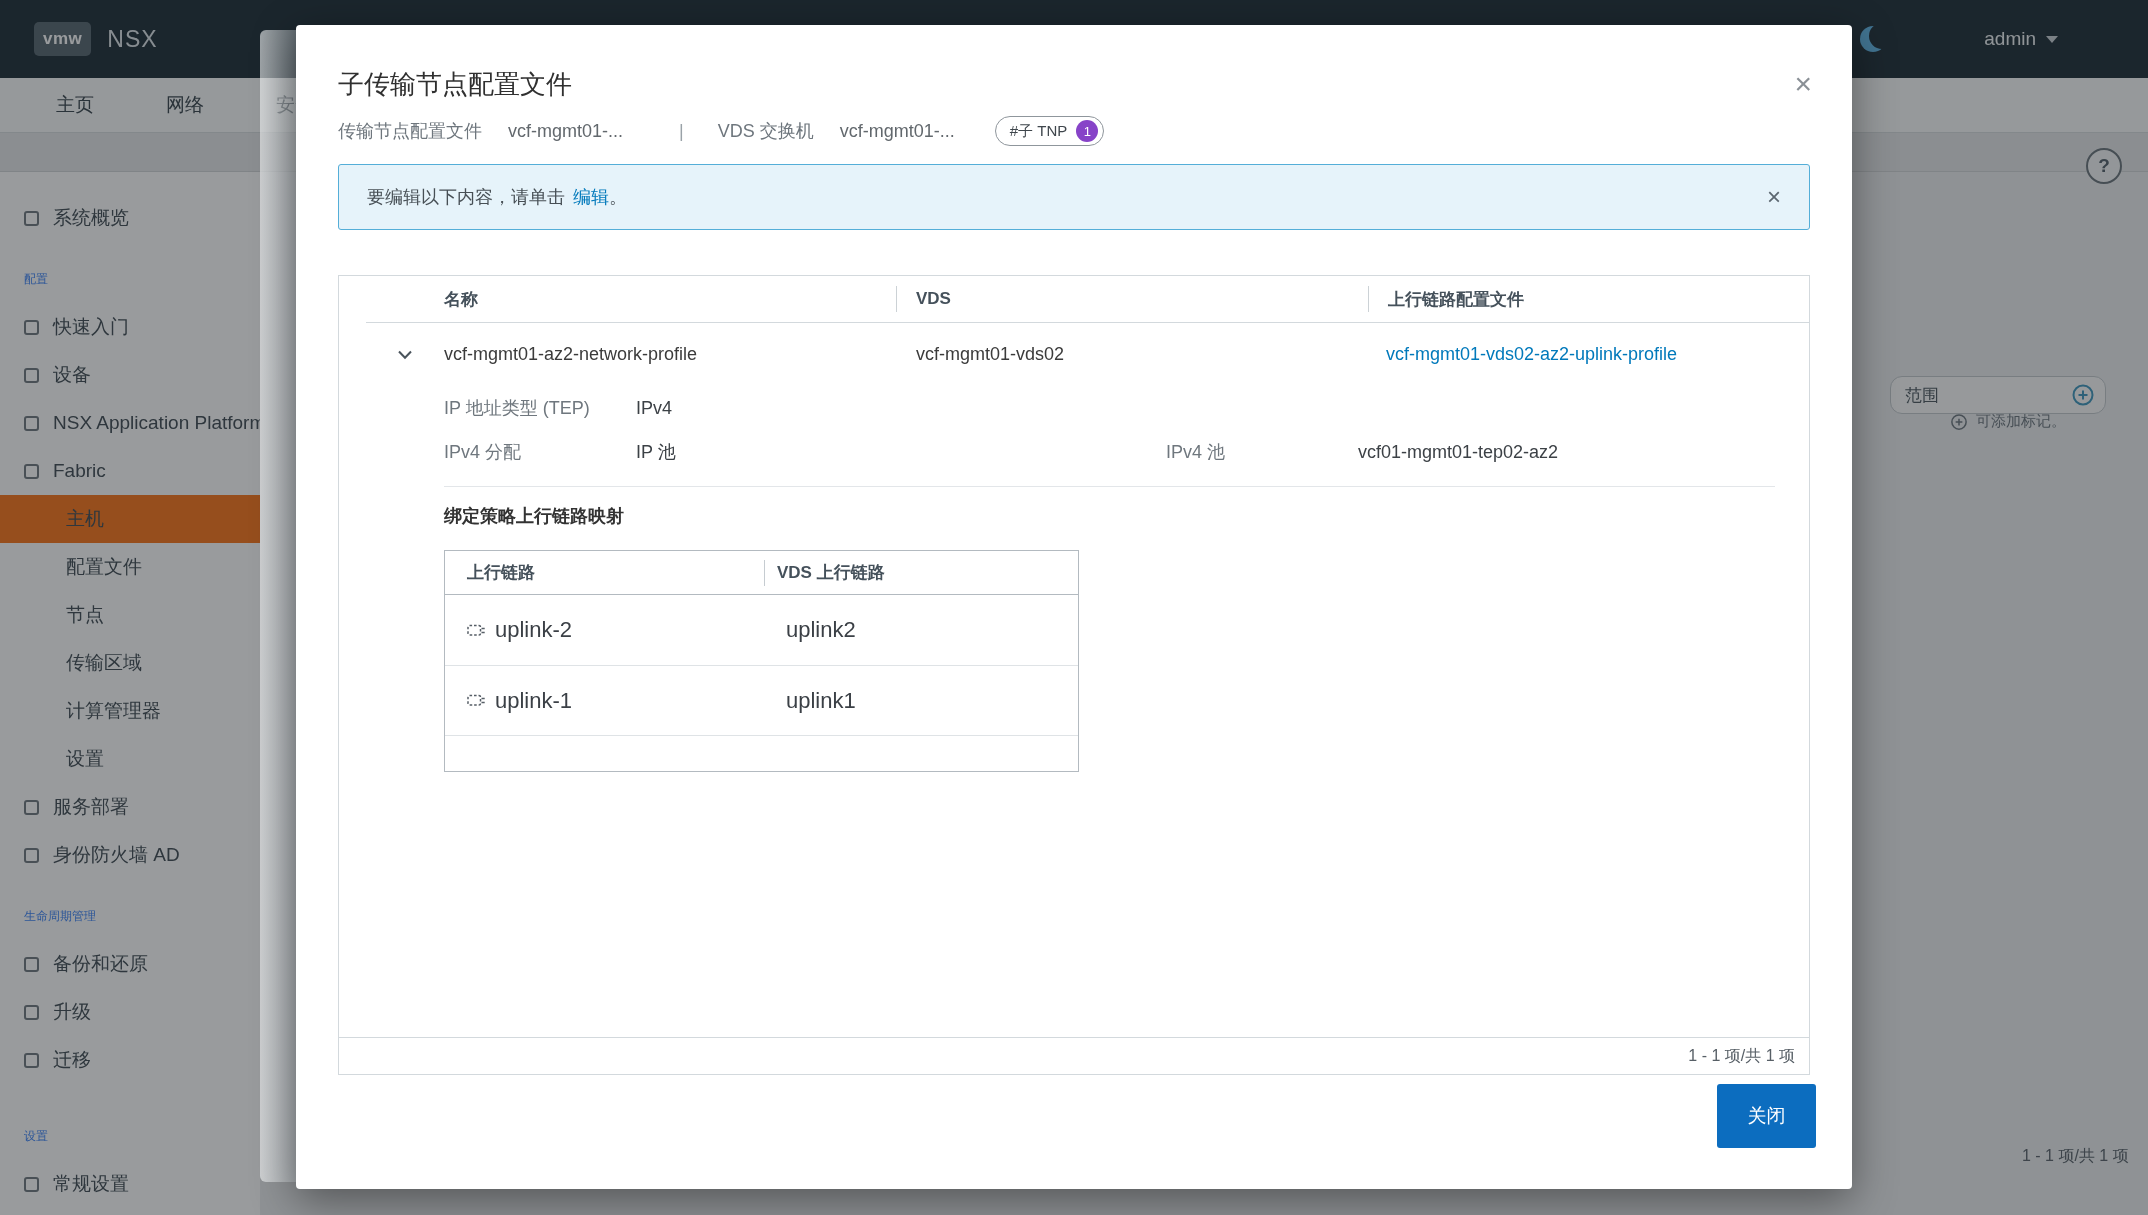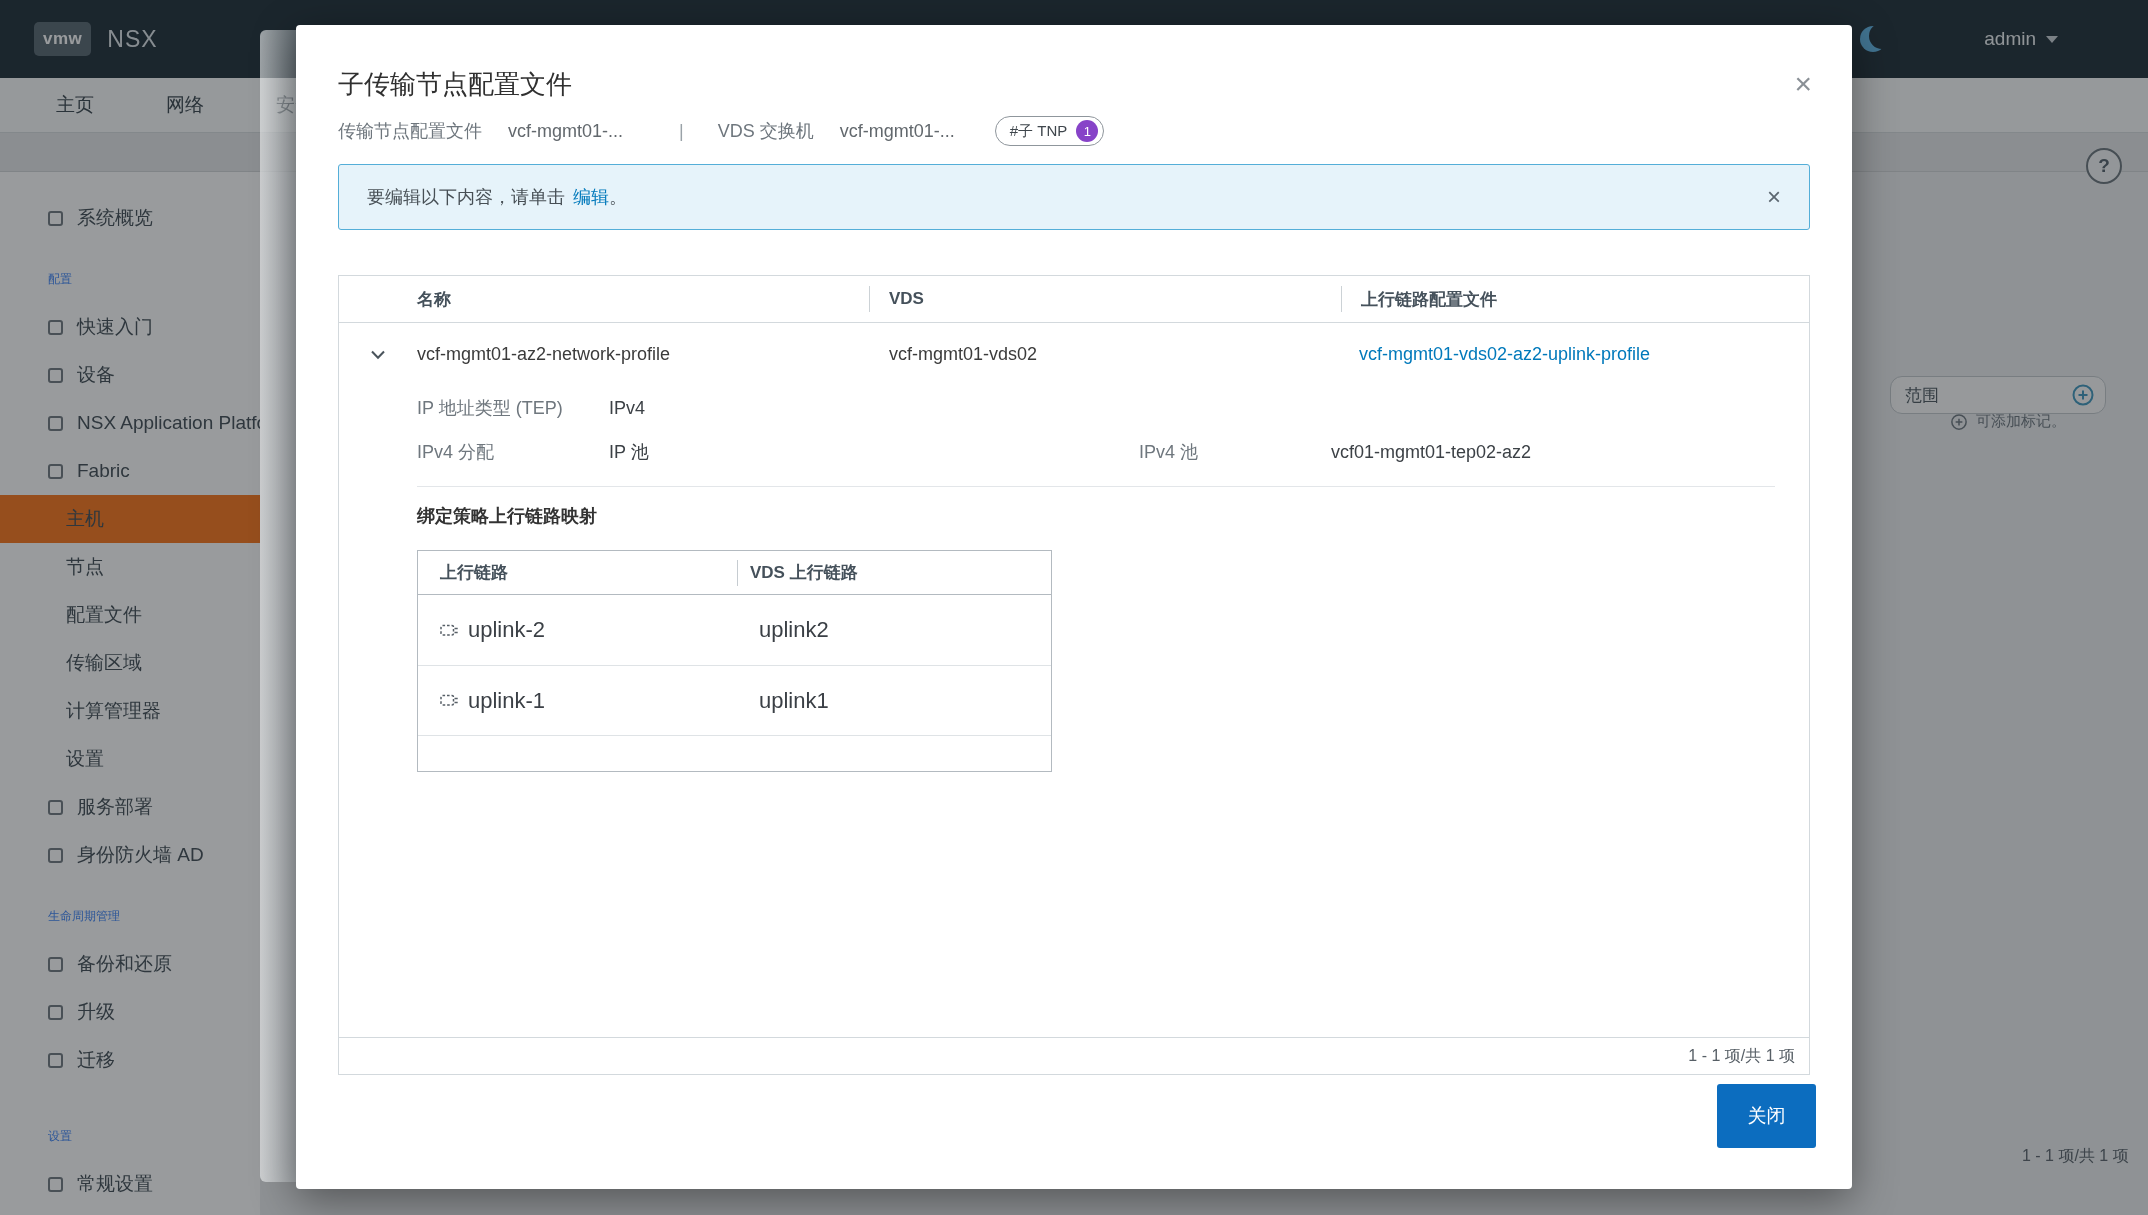--- a/index.html
+++ b/index.html
@@ -42,21 +42,21 @@
 
   .graystrip {
     position: absolute; top: 133px; left: 0; right: 0; height: 39px;
     background: #e5e8ea; border-bottom: 1px solid #d2d6d8;
   }
 
   .content { position: absolute; top: 172px; left: 0; right: 0; bottom: 0; display: flex; }
   .sidebar { width: 260px; background: #ffffff; padding-top: 22px; flex: none; overflow: hidden; }
   .side-item {
     height: 48px; display: flex; align-items: center; gap: 14px;
-    padding-left: 48px; font-size: 19px; color: #3e4a52; white-space: nowrap;
+    padding-left: 24px; font-size: 19px; color: #3e4a52; white-space: nowrap;
   }
   .side-item.sub { padding-left: 66px; }
   .side-item.section { font-size: 12px; color: #3b82f6; }
   .mt-sm { margin-top: 13px; }
   .mt-lg { margin-top: 28px; }
   .side-item.selected { background: #f97316; }
   .icon-sq {
     width: 15px; height: 15px; border: 2px solid #6d7press;
     border: 2px solid #6d777e; border-radius: 3px; flex: none;
   }
@@ -129,21 +129,21 @@
 
   .banner {
     margin: 18px 42px 0 42px; height: 66px; background: #e6f3fa;
     border: 1px solid #54aed8; border-radius: 3px;
     display: flex; align-items: center; padding: 0 28px; font-size: 18px; color: #474f55;
   }
   .banner-link { color: #0079bb; margin-left: 8px; cursor: pointer; }
   .banner-close { margin-left: auto; font-size: 24px; color: #5c6770; line-height: 1; cursor: pointer; }
 
   .table-wrap {
-    margin: 45px 42px 0 42px; height: 800px; border: 1px solid #d3d9dd; position: relative;
+    margin: 45px 42px 0 42px; height: 800px; border: 1px solid #d3d9dd; position: relative; padding-left: 27px;
   }
   .thead, .trow {
     display: grid; grid-template-columns: 78px 452px 472px 1fr; align-items: center;
   }
   .thead { height: 47px; border-bottom: 1px solid #d3d9dd; font-size: 17px; font-weight: 700; color: #45515b; }
   .th { display: flex; align-items: center; height: 100%; }
   .th.sep::before { content: ""; width: 1px; height: 26px; background: #ccd2d6; margin-right: 19px; }
   .trow { height: 63px; font-size: 18px; color: #3b3b3b; }
   .chev-cell { display: flex; align-items: center; justify-content: center; cursor: pointer; }
   .cell-link { color: #0079bb; padding-left: 18px; cursor: pointer; }
@@ -226,24 +226,24 @@
         <span>NSX Application Platform</span>
       </div>
       <div class="side-item">
         <span class="icon-sq"></span>
         <span>Fabric</span>
       </div>
       <div class="side-item sub selected">
         <span>主机</span>
       </div>
       <div class="side-item sub">
+        <span>配置文件</span>
+      </div>
+      <div class="side-item sub">
         <span>节点</span>
-      </div>
-      <div class="side-item sub">
-        <span>配置文件</span>
       </div>
       <div class="side-item sub">
         <span>传输区域</span>
       </div>
       <div class="side-item sub">
         <span>计算管理器</span>
       </div>
       <div class="side-item sub">
         <span>设置</span>
       </div>

